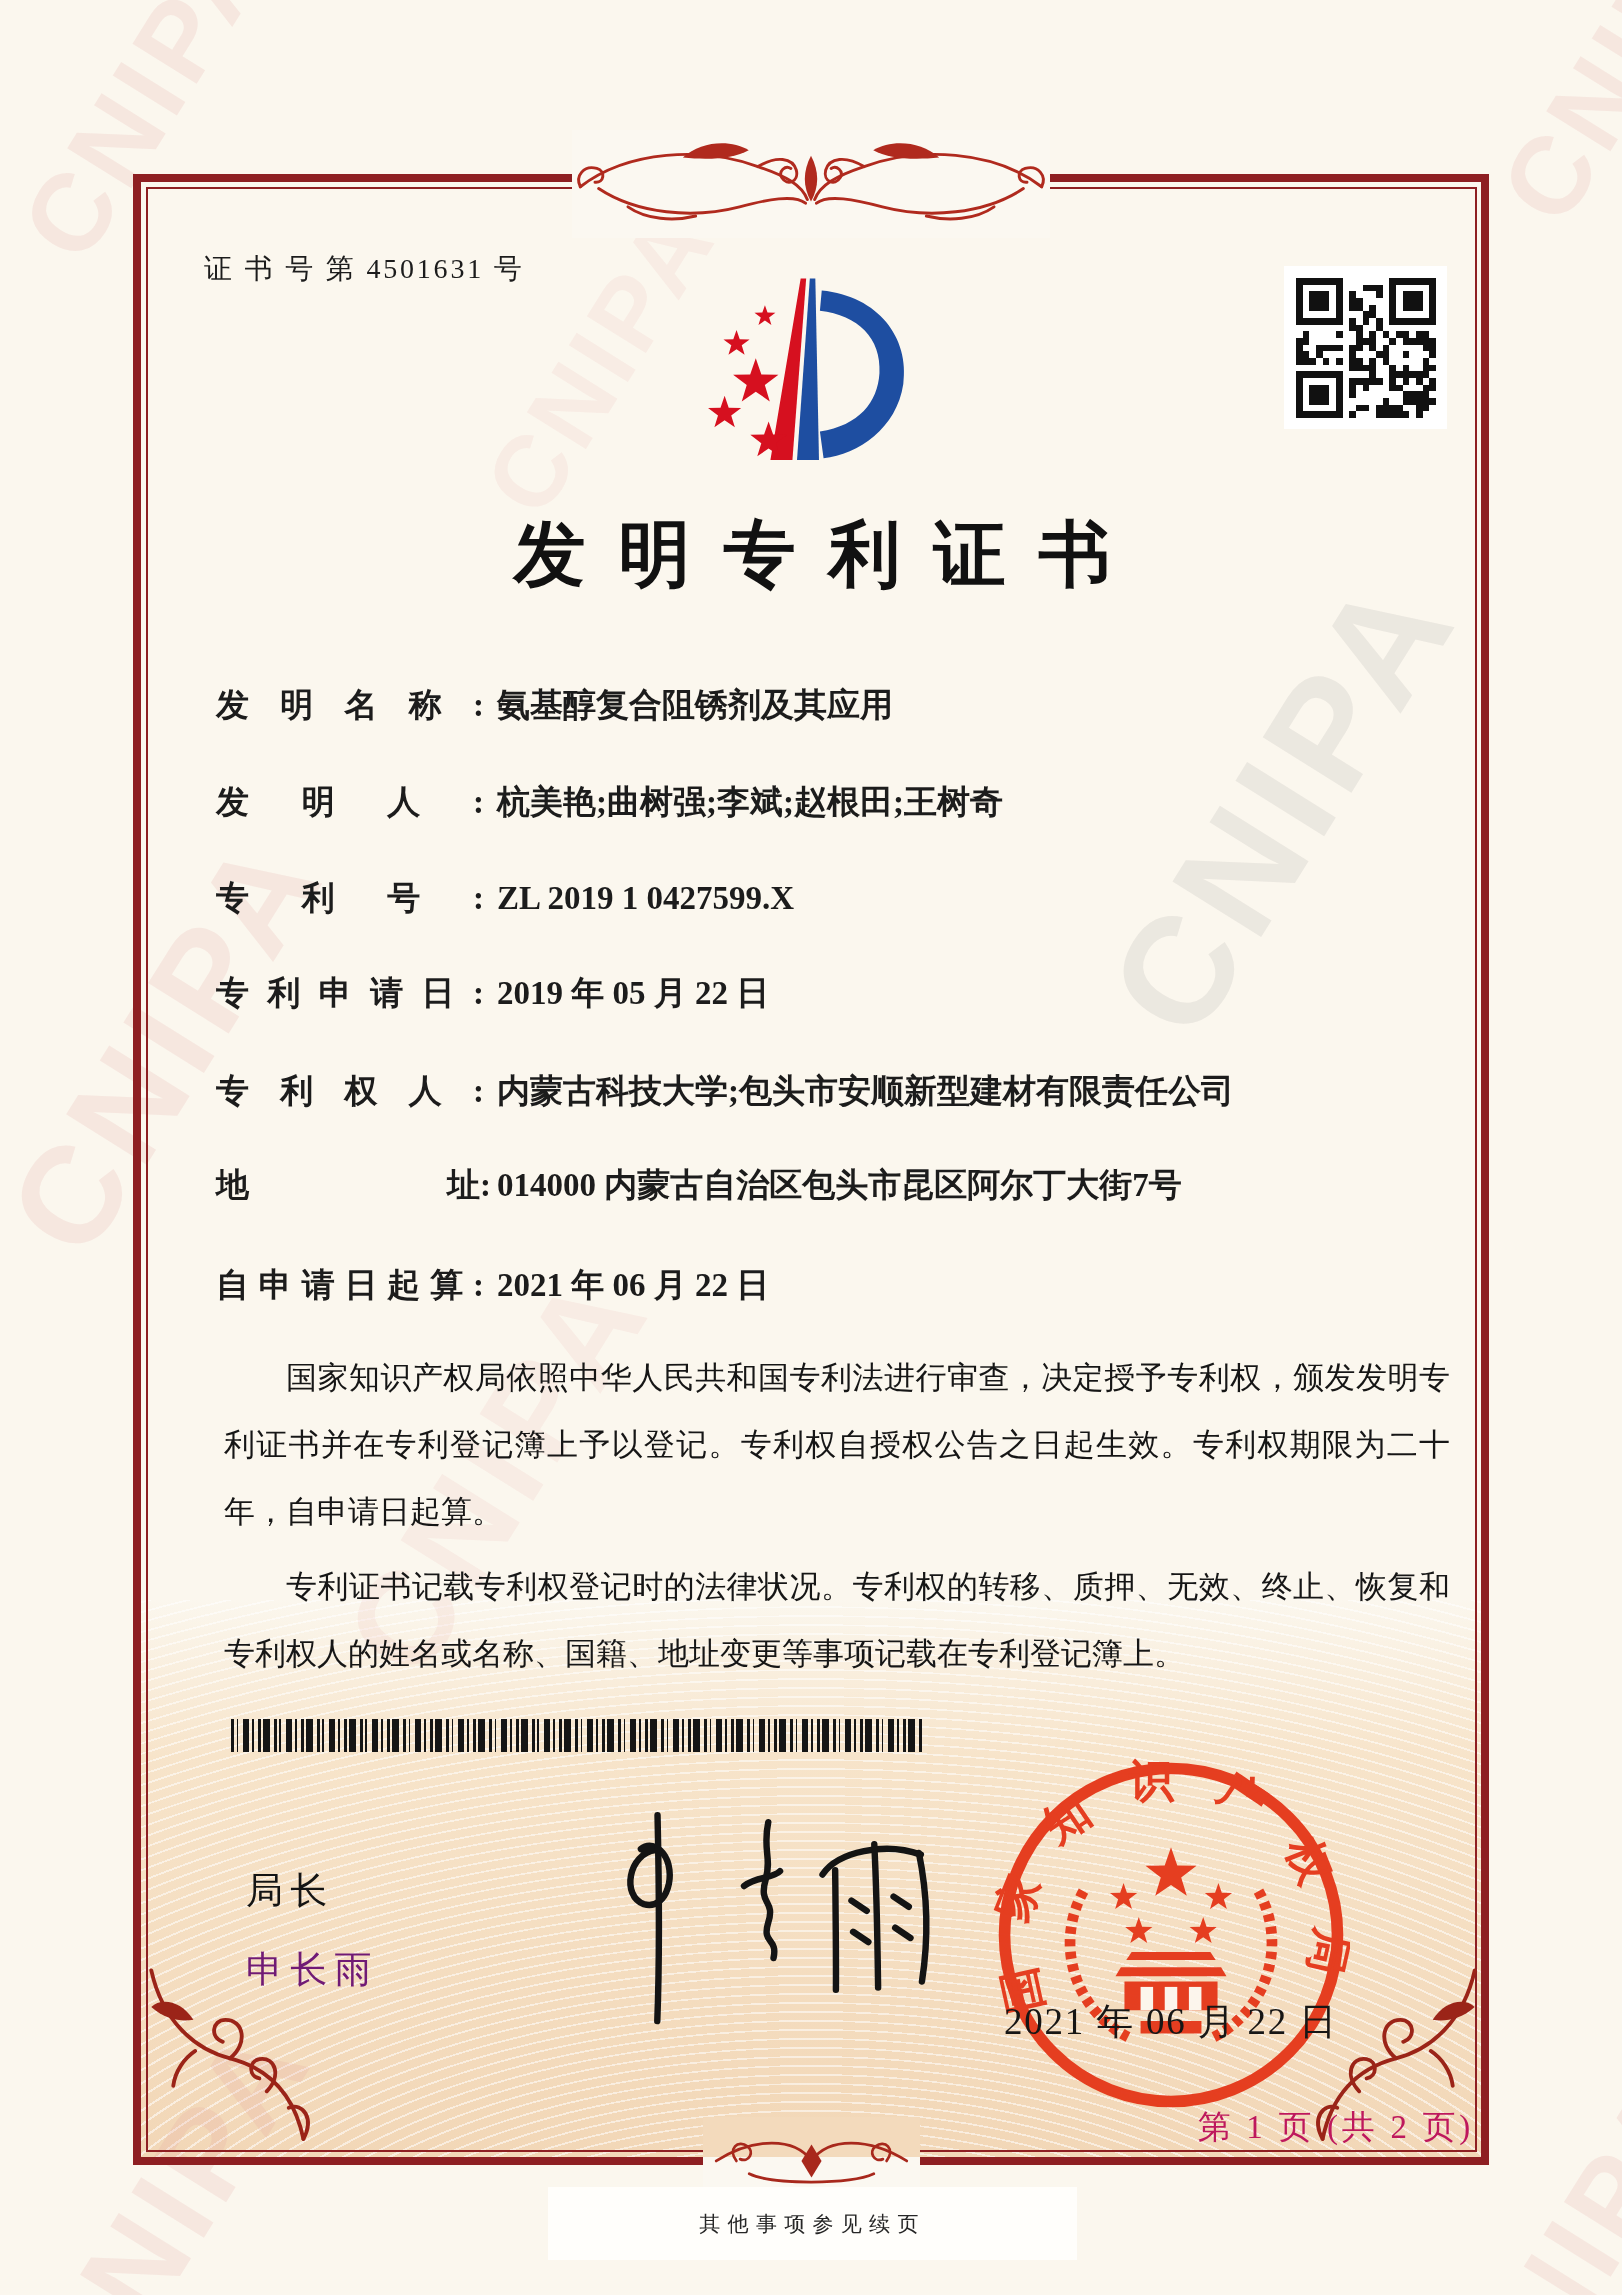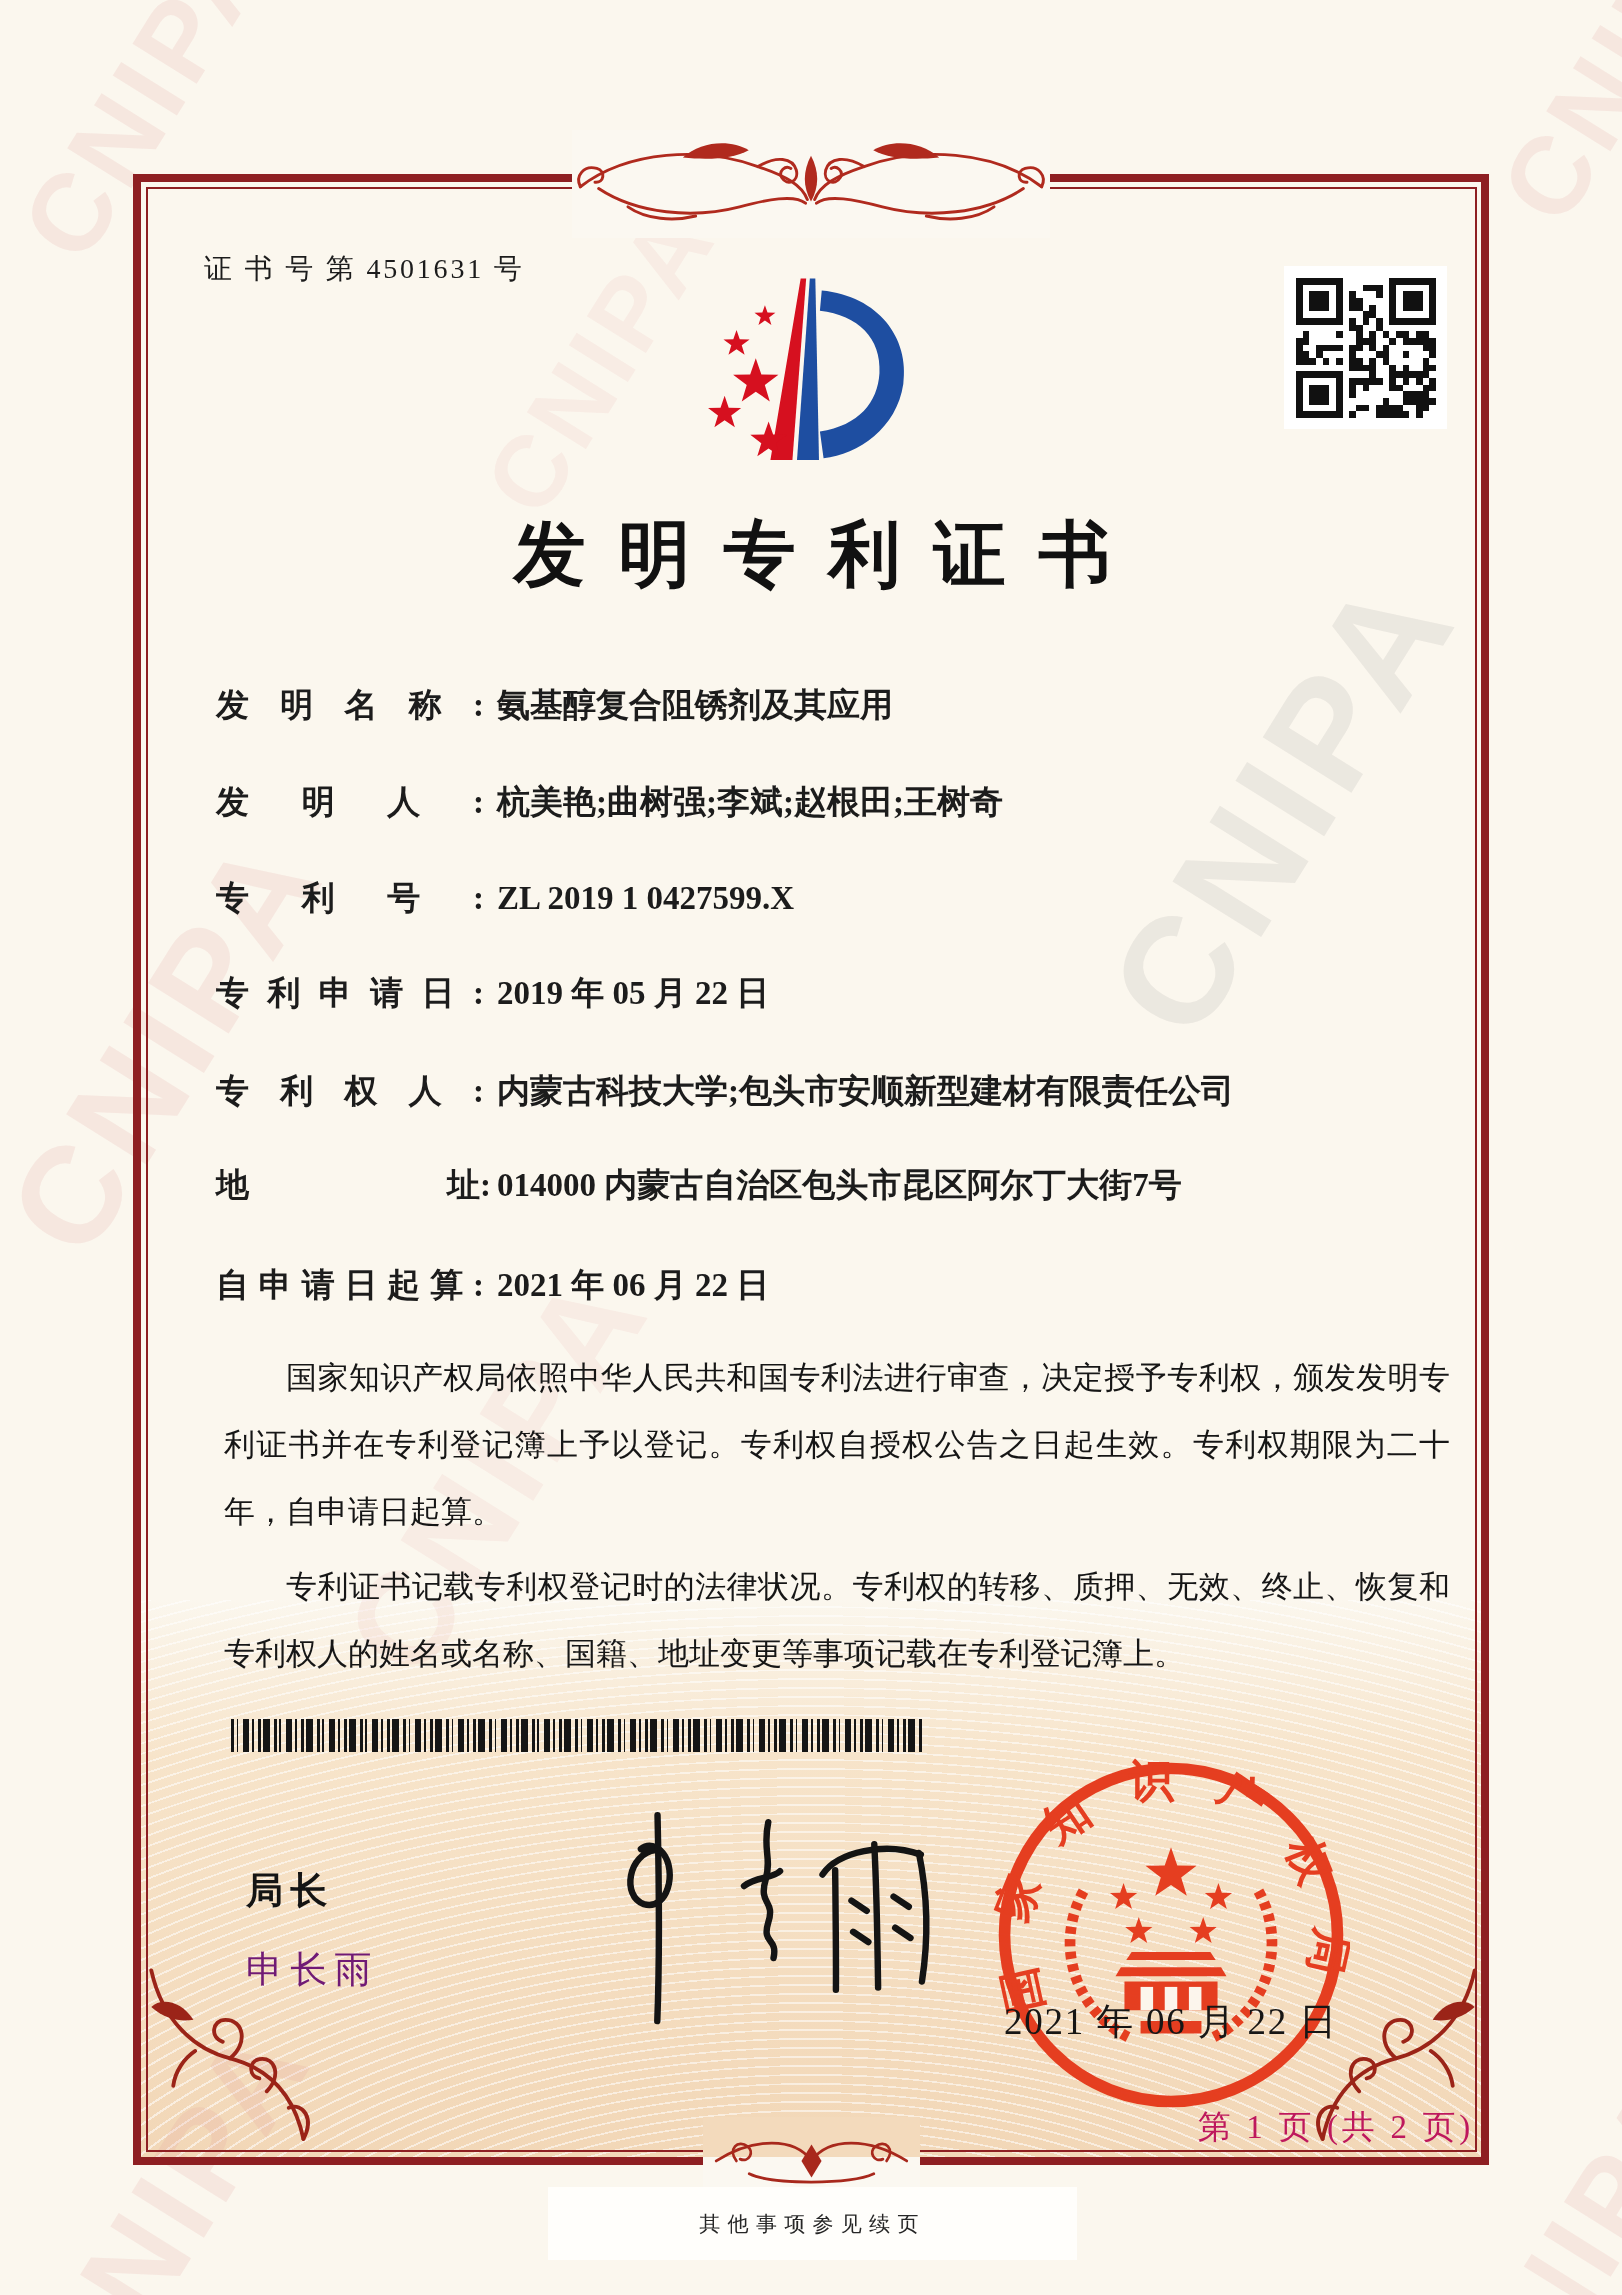--- a/index.html
+++ b/index.html
@@ -66,21 +66,21 @@
   .barcode{
     left:231px;top:1719px;width:691px;height:33px;z-index:11;
     background:repeating-linear-gradient(90deg,
       #151515 0 2.8px, rgba(0,0,0,0) 2.8px 5.5px,
       #151515 5.5px 7.3px, rgba(0,0,0,0) 7.3px 12px,
       #151515 12px 18.4px, rgba(0,0,0,0) 18.4px 21px,
       #151515 21px 23px, rgba(0,0,0,0) 23px 27.5px,
       #151515 27.5px 30px, rgba(0,0,0,0) 30px 32px,
       #151515 32px 39px, rgba(0,0,0,0) 39px 43px);
   }
-  .sig-title{left:246px;top:1866px;font-size:37px;font-weight:bold;letter-spacing:7.3px;
+  .sig-title{left:246px;top:1866px;font-size:37px;font-weight:normal;letter-spacing:7.3px;
     font-family:"Liberation Sans","DejaVu Sans",sans-serif;z-index:11;color:#141414;}
   .sig-name{left:246px;top:1945px;font-size:37px;font-weight:normal;letter-spacing:7.3px;
     font-family:"Liberation Sans","DejaVu Sans",sans-serif;z-index:11;color:#701a75;}
   .sig-script{left:514px;top:1791px;width:441px;height:248px;z-index:11;transform:rotate(-3deg);}
 
   .seal{left:992px;top:1756px;width:358px;height:358px;z-index:11;opacity:.97;}
   .seal-date{
     position:absolute;left:-27.5px;top:241px;width:413px;text-align:center;
     font-size:37px;letter-spacing:1.8px;color:#101010;white-space:nowrap;
   }

